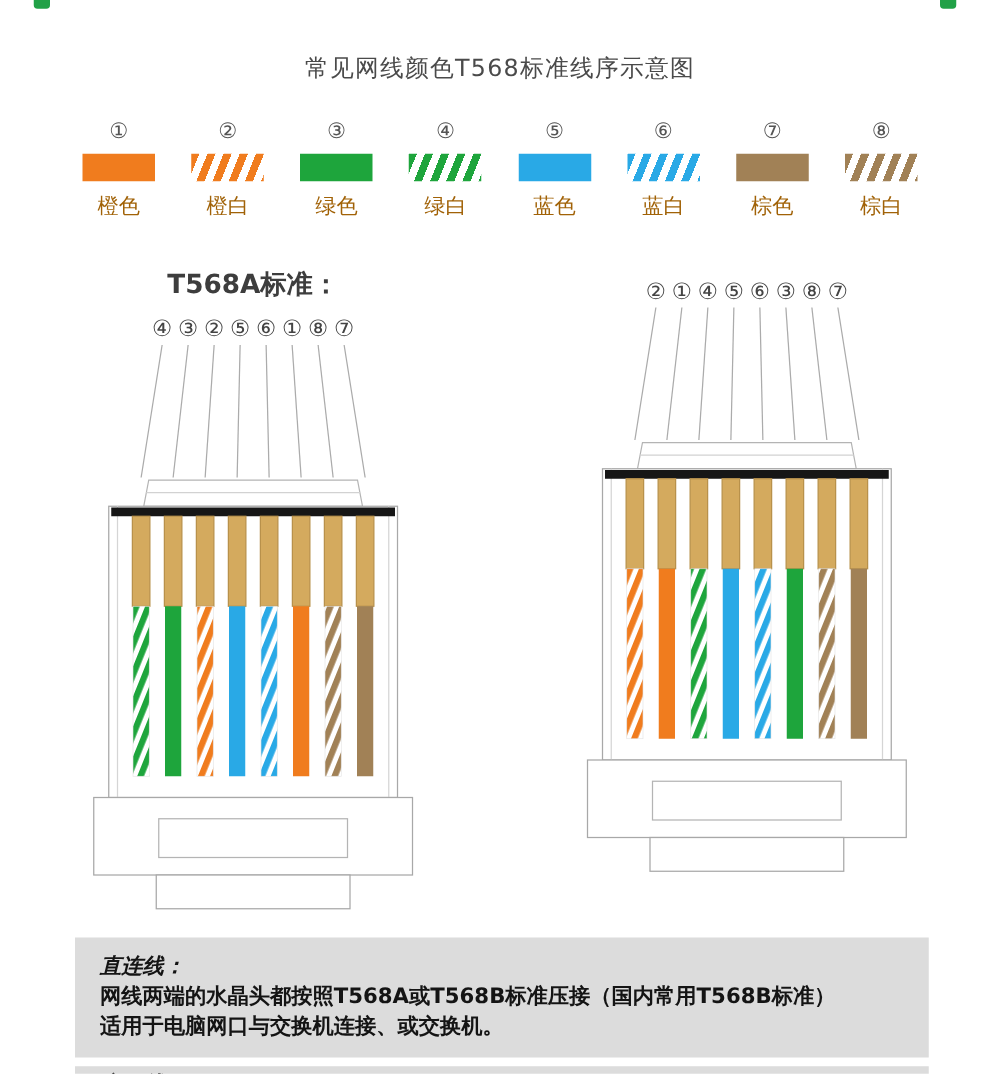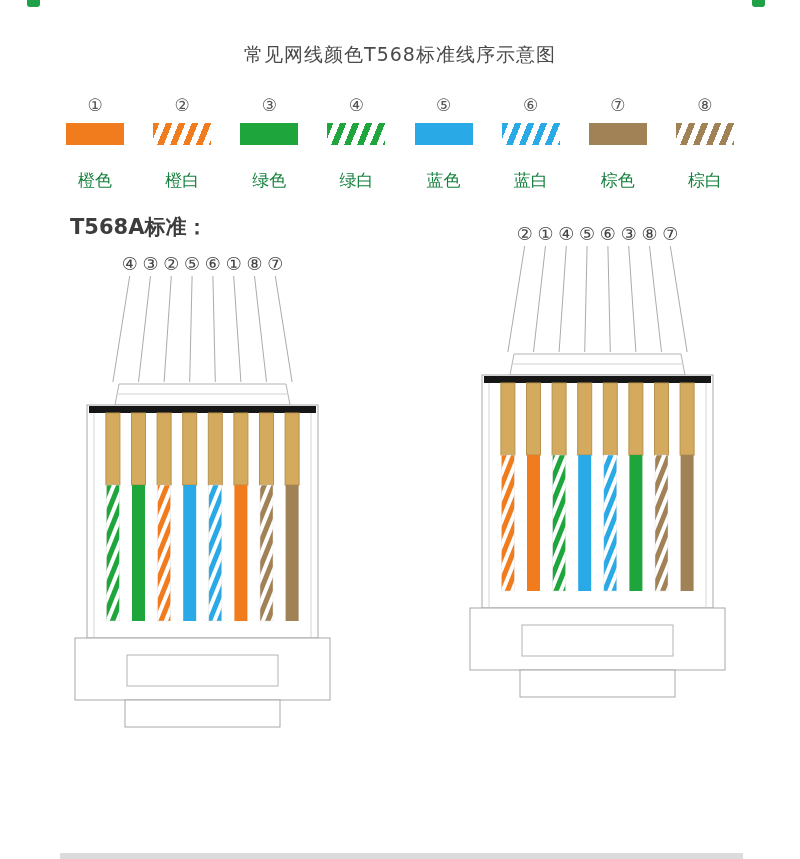--- a/index.html
+++ b/index.html
@@ -6,25 +6,25 @@
   body{background:#ffffff;font-family:"DejaVu Sans","Liberation Sans",sans-serif}
   .page{position:relative;width:800px;height:859px;margin:0 auto;background:#fff;overflow:hidden}
   .corner{position:absolute;top:0;width:13px;height:7px;background:#21a147;border-radius:0 0 3px 3px}
   .corner.left{left:27px}
   .corner.right{left:752px}
   .title{position:absolute;top:42px;left:0;width:100%;text-align:center;font-size:19px;color:#4a4a4a;font-weight:500;letter-spacing:1px}
   .legend{position:absolute;left:63px;top:94px;width:674px;display:flex;justify-content:space-between}
   .legend-item{display:flex;flex-direction:column;align-items:center;width:64px}
   .legend-num{font-size:17px;color:#555;height:22px;line-height:22px}
   .legend-swatch{width:58px;height:22px;margin-top:7px;background:#eee}
-  .legend-label{margin-top:24px;font-size:17px;color:#15803d}
+  .legend-label{margin-top:8px;font-size:17px;color:#a16207}
   .std-col{position:absolute;top:213px;width:265px}
   .std-col.a{left:70px}
   .std-col.b{left:465px}
-  .std-title{font-size:21px;font-weight:bold;color:#3d3d3d;height:30px;line-height:28px}
+  .std-title{text-align:center;font-size:21px;font-weight:bold;color:#3d3d3d;height:30px;line-height:28px}
   .pin-numbers{display:flex;justify-content:center;margin-top:10px;height:22px}
   .pin-numbers span{width:20.8px;text-align:center;font-size:18px;color:#444;line-height:22px}
   svg{display:block}
   .note{position:absolute;left:60px;width:683px;background:#dcdcdc;padding:11px 20px 13px}
   .note-1{top:750px;min-height:95px}
   .note-2{top:853px;height:40px;padding-top:3px}
   .note-heading{font-style:italic;font-weight:bold;font-size:17px;color:#141414;line-height:24px}
   .note-line{font-weight:bold;font-size:17px;color:#141414;line-height:24px}
 </style>
 </head>
@@ -222,18 +222,23 @@
           <rect x="87.6" y="102" width="13" height="136" fill="url(#st-1-green)" stroke="#e2e2e2" stroke-width="0.5"></rect>
           <rect x="113.2" y="102" width="13" height="136" fill="#29A9E6"></rect>
           <rect x="138.8" y="102" width="13" height="136" fill="url(#st-1-blue)" stroke="#e2e2e2" stroke-width="0.5"></rect>
           <rect x="164.4" y="102" width="13" height="136" fill="#1EA53C"></rect>
           <rect x="190" y="102" width="13" height="136" fill="url(#st-1-brown)" stroke="#e2e2e2" stroke-width="0.5"></rect>
           <rect x="215.60000000000002" y="102" width="13" height="136" fill="#A18156"></rect>
         </g>
     </svg>
   </div>
 
+  <div class="note note-1">
+    <div class="note-heading">直连线：</div>
+    <div class="note-line">网线两端的水晶头都按照T568A或T568B标准压接（国内常用T568B标准）</div>
+    <div class="note-line">适用于电脑网口与交换机连接、或交换机。</div>
+  </div>
 
   <div class="note note-2">
     <div class="note-heading">交叉线：</div>
   </div>
 
 </div>
 
 </body></html>

